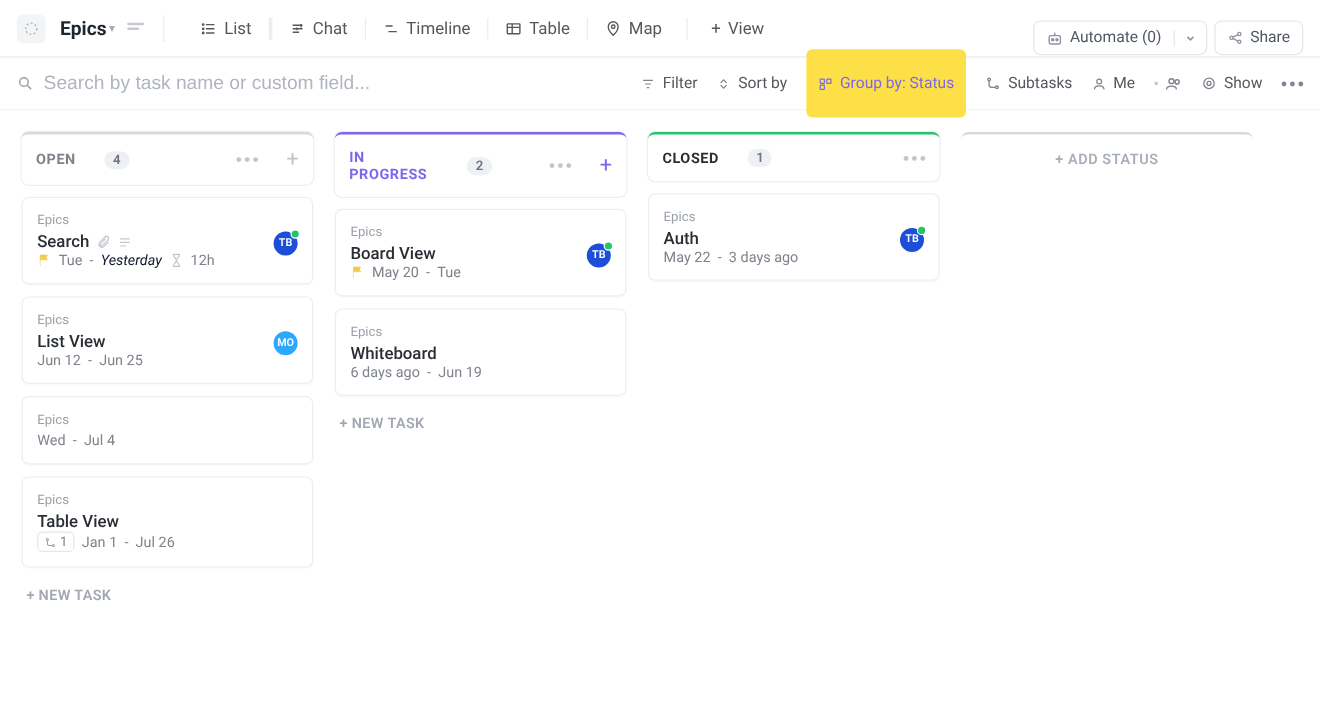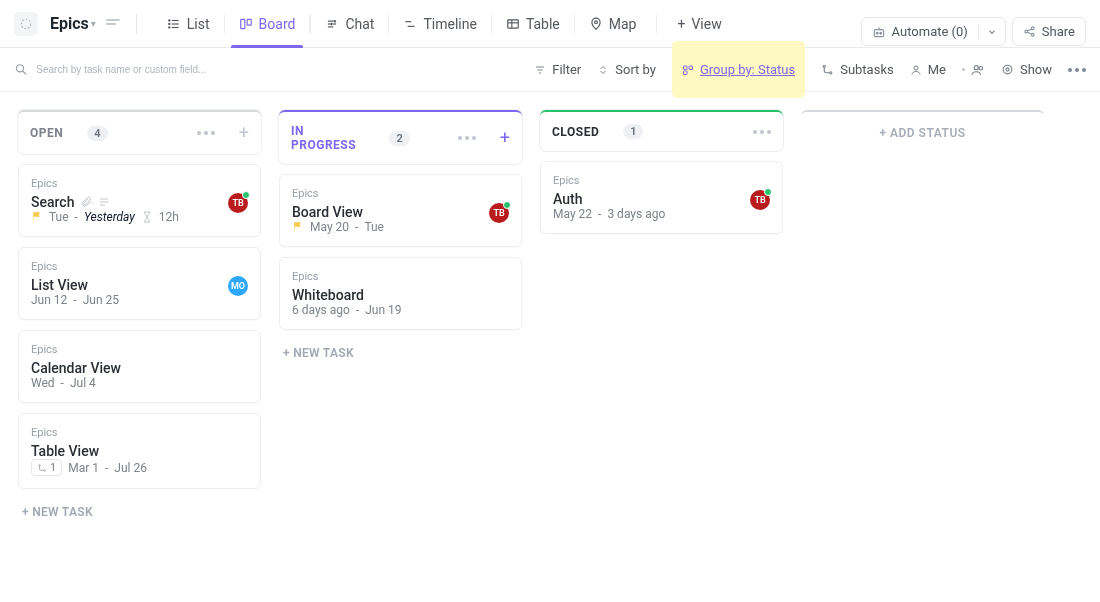--- a/index.html
+++ b/index.html
@@ -16,44 +16,44 @@
   .view-tab { display: flex; align-items: center; gap: 6px; padding: 0 14px; height: 48px; font-size: 14px; color: #54575d; cursor: pointer; position: relative; }
   .view-tab.active { color: #7b68ee; }
   .view-tab.active::after { content:""; position:absolute; bottom:0; left:6px; right:6px; height:3px; background:#7b68ee; border-radius:2px 2px 0 0; }
   .vt-sep { width:1px; height:18px; background:#ececef; }
   .spacer { flex: 1; }
   .btn { display: flex; align-items: center; gap: 6px; border: 1px solid #e4e6ea; border-radius: 6px; padding: 6px 10px; font-size: 13px; color: #4f5762; cursor: pointer; background: #fff; margin-top: 16px; }
   .btn.split { padding-right: 0; }
   .btn .sub { border-left: 1px solid #e4e6ea; padding: 2px 8px; margin-left: 4px; display:flex; align-items:center; }
   .toolbar { display: flex; align-items: center; height: 44px; padding: 0 14px; border-bottom: 1px solid #eef0f2; gap: 16px; }
   .search { display: flex; align-items: center; gap: 8px; flex: 1; }
-  .search input { border: none; outline: none; font-size: 10px; color: #333; width: 100%; }
+  .search input { border: none; outline: none; font-size: 16px; color: #333; width: 100%; }
   .search input::placeholder { color: #b0b5bf; }
   .tool { display: flex; align-items: center; gap: 6px; font-size: 13px; color: #54575d; cursor: pointer; }
-  .tool.group { background: #fef9c3; color: #7b68ee; padding: 21px 10px; border-radius: 5px; text-decoration: underline; }
+  .tool.group { background: #fde047; color: #7b68ee; padding: 21px 10px; border-radius: 5px; }
   .more-dots { display:flex; gap:3px; align-items:center; }
   .more-dots span { width:4px; height:4px; background:#7f8794; border-radius:50%; display:block; }
   .board { display: flex; gap: 18px; padding: 18px; align-items: flex-start; background:#fff; overflow-x:auto; }
   .col { width: 243px; flex-shrink: 0; }
   .col-head { border-top: 2px solid; border-radius: 6px; background: #fff; box-shadow: 0 0 0 1px #eceef1; padding: 12px 12px; display: flex; align-items: center; gap: 24px; margin-bottom: 10px; }
   .col-add-status { width: 243px; border-top: 2px solid #d5d9de; border-radius:6px; padding: 14px 0; text-align:center; font-size:12px; color:#a7aeb9; font-weight:600; letter-spacing:.5px; cursor:pointer; }
   .col-title { font-size: 12px; font-weight: 700; letter-spacing: .5px; text-transform: uppercase; }
   .badge { background: #eef0f3; color: #6b7280; font-size: 11px; border-radius: 10px; padding: 1px 7px; font-weight:600; }
   .col-head .spacer2 { flex: 1; }
   .dots { display:flex; gap:3px; }
   .dots span{ width:4px; height:4px; background:#c0c5cc; border-radius:50%; }
   .plus { font-size: 18px; color:#c0c5cc; font-weight:400; line-height:1; cursor:pointer; }
   .plus.purple { color:#7b68ee; }
   .card { background:#fff; border:1px solid #eceef1; border-radius:6px; padding:12px; margin-bottom:10px; box-shadow:0 1px 1px rgba(0,0,0,0.02); position:relative; }
   .card .proj { font-size:11px; color:#9aa0aa; margin-bottom:4px; }
   .card .title-row { display:flex; align-items:center; gap:6px; }
   .card .ttl { font-size:14px; color:#2a2e34; font-weight:500; }
   .mini-ic { color:#c2c7cf; }
   .avatar { position:absolute; right:12px; top:28px; width:20px; height:20px; border-radius:50%; display:flex; align-items:center; justify-content:center; font-size:9px; font-weight:600; color:#fff; }
-  .av-teal { background:#b91c1c; }
+  .av-teal { background:#1d4ed8; }
   .av-blue { background:#2ea7ff; }
   .status-dot { position:absolute; width:8px; height:8px; border-radius:50%; background:#27c26c; border:1.5px solid #fff; right:10px; top:26px; }
   .dates { margin-top:0; font-size:12px; color:#7d828b; display:flex; align-items:center; gap:6px; }
   .dates .red { color:#0f172a;font-style:italic; }
   .flag { width:12px; height:12px; }
   .flag.yellow { color:#f7c948; }
   .pill { border:1px solid #e4e6ea; border-radius:4px; padding:1px 5px; font-size:11px; color:#7d828b; display:inline-flex; align-items:center; gap:3px; }
   .newtask { font-size:12px; color:#a2a8b2; font-weight:600; letter-spacing:.3px; padding:6px 4px; cursor:pointer; }
   svg { display:block; }
   .hourglass { color:#bfc4cc; }
@@ -86,29 +86,20 @@
             <line x1="8" y1="12" x2="20" y2="12"></line>
             <line x1="8" y1="18" x2="20" y2="18"></line>
             <circle cx="4" cy="6" r="1" fill="currentColor"></circle>
             <circle cx="4" cy="12" r="1" fill="currentColor"></circle>
             <circle cx="4" cy="18" r="1" fill="currentColor"></circle>
           </svg>
         </span>
         <span>List</span>
       </div>
       <div class="vt-sep"></div>
-      <div class="view-tab active">
-        <span>
-          <svg width="14" height="14" viewBox="0 0 24 24" fill="none" stroke="currentColor" stroke-width="2">
-            <rect x="3" y="4" width="7" height="16" rx="1"></rect>
-            <rect x="14" y="4" width="7" height="10" rx="1"></rect>
-          </svg>
-        </span>
-        <span>Board</span>
-      </div>
       <div class="vt-sep"></div>
       <div class="vt-sep"></div>
       <div class="view-tab">
         <span>
           <svg width="14" height="14" viewBox="0 0 24 24" fill="none" stroke="currentColor" stroke-width="2">
             <line x1="5" y1="7" x2="19" y2="7"></line>
             <line x1="5" y1="12" x2="19" y2="12"></line>
             <line x1="5" y1="17" x2="14" y2="17"></line>
             <line x1="17" y1="5" x2="17" y2="10"></line>
             <line x1="11" y1="10" x2="11" y2="14"></line>
@@ -299,41 +290,38 @@
         </div>
         <div class="avatar av-blue">MO</div>
         <div class="dates">
           <span>Jun 12</span>
           <span>-</span>
           <span class="">Jun 25</span>
         </div>
       </div>
       <div class="card">
         <div class="proj">Epics</div>
-        <div class="title-row">
-          <span class="ttl">Calendar View</span>
-        </div>
         <div class="dates">
           <span>Wed</span>
           <span>-</span>
           <span class="">Jul 4</span>
         </div>
       </div>
       <div class="card">
         <div class="proj">Epics</div>
         <div class="title-row">
           <span class="ttl">Table View</span>
         </div>
         <div class="dates">
           <span class="pill"><svg width="10" height="10" viewBox="0 0 24 24" fill="none" stroke="#9aa0aa" stroke-width="2">
               <circle cx="6" cy="6" r="2"></circle>
               <circle cx="18" cy="18" r="2"></circle>
               <path d="M6 8 v6 a4 4 0 0 0 4 4 h6"></path>
             </svg>1</span>
-          <span>Mar 1</span>
+          <span>Jan 1</span>
           <span>-</span>
           <span class="">Jul 26</span>
         </div>
       </div>
       <div class="newtask">+ NEW TASK</div>
     </div>
     <div class="col">
       <div class="col-head" style="border-top-color: rgb(123, 104, 238);">
         <span class="col-title" style="color:#7b68ee">IN PROGRESS</span>
         <span class="badge">2</span>

